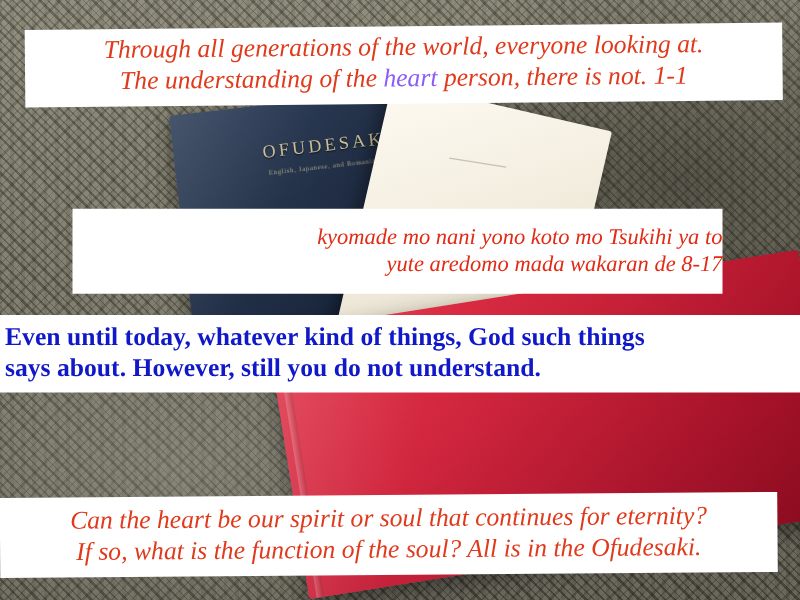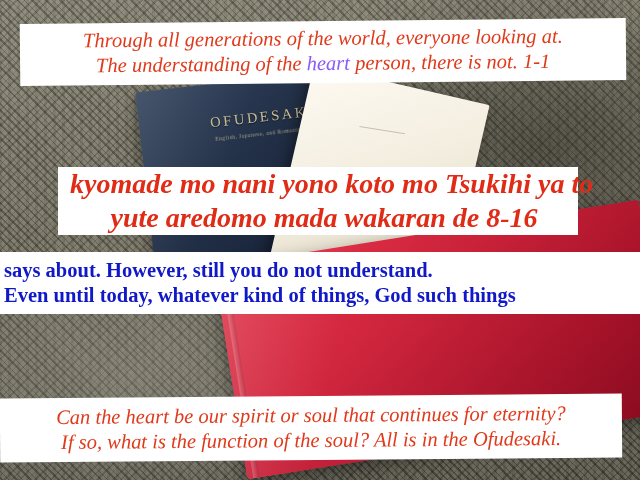--- a/index.html
+++ b/index.html
@@ -195,23 +195,23 @@
   #box2 {
     left: 58px;
     top: 167px;
     width: 520px;
     height: 68px;
     padding: 3px 0 3px 12px;
   }
   #box2 .line {
     color: #e02b16;
     font-style: italic;
-    font-weight: bold;
-    font-size: 28px;
-    text-align: center;
+    font-weight: normal;
+    font-size: 18px;
+    text-align: right;
   }
 
   
   #box3 {
     left: 0px;
     top: 252px;
     width: 640px;
     height: 62px;
     padding: 2px 0 2px 4px;
   }
@@ -263,24 +263,24 @@
       <div class="spine"></div>
     </div>
   </div>
 
   <div class="textbox" id="box1">
       <div class="line"><span>Through all generations of the world, everyone looking at.</span></div>
       <div class="line"><span>The understanding of the </span><span class="blue-word">heart</span><span> person, there is not. 1-1</span></div>
     </div>
   <div class="textbox" id="box2">
       <div class="line"><span>kyomade mo nani yono koto mo Tsukihi ya to</span></div>
-      <div class="line"><span>yute aredomo mada wakaran de  8-16</span></div>
+      <div class="line"><span>yute aredomo mada wakaran de  8-17</span></div>
     </div>
   <div class="textbox" id="box3">
+      <div class="line"><span>Even until today, whatever kind of things, God such things</span></div>
       <div class="line"><span>says about. However, still you do not understand.</span></div>
-      <div class="line"><span>Even until today, whatever kind of things, God such things</span></div>
     </div>
   <div class="textbox" id="box4">
       <div class="line"><span>Can the heart be our spirit or soul that continues for eternity?</span></div>
       <div class="line"><span>If so, what is the function of the soul?  All is in the Ofudesaki.</span></div>
     </div>
 
 </div>
 
 </body></html>

